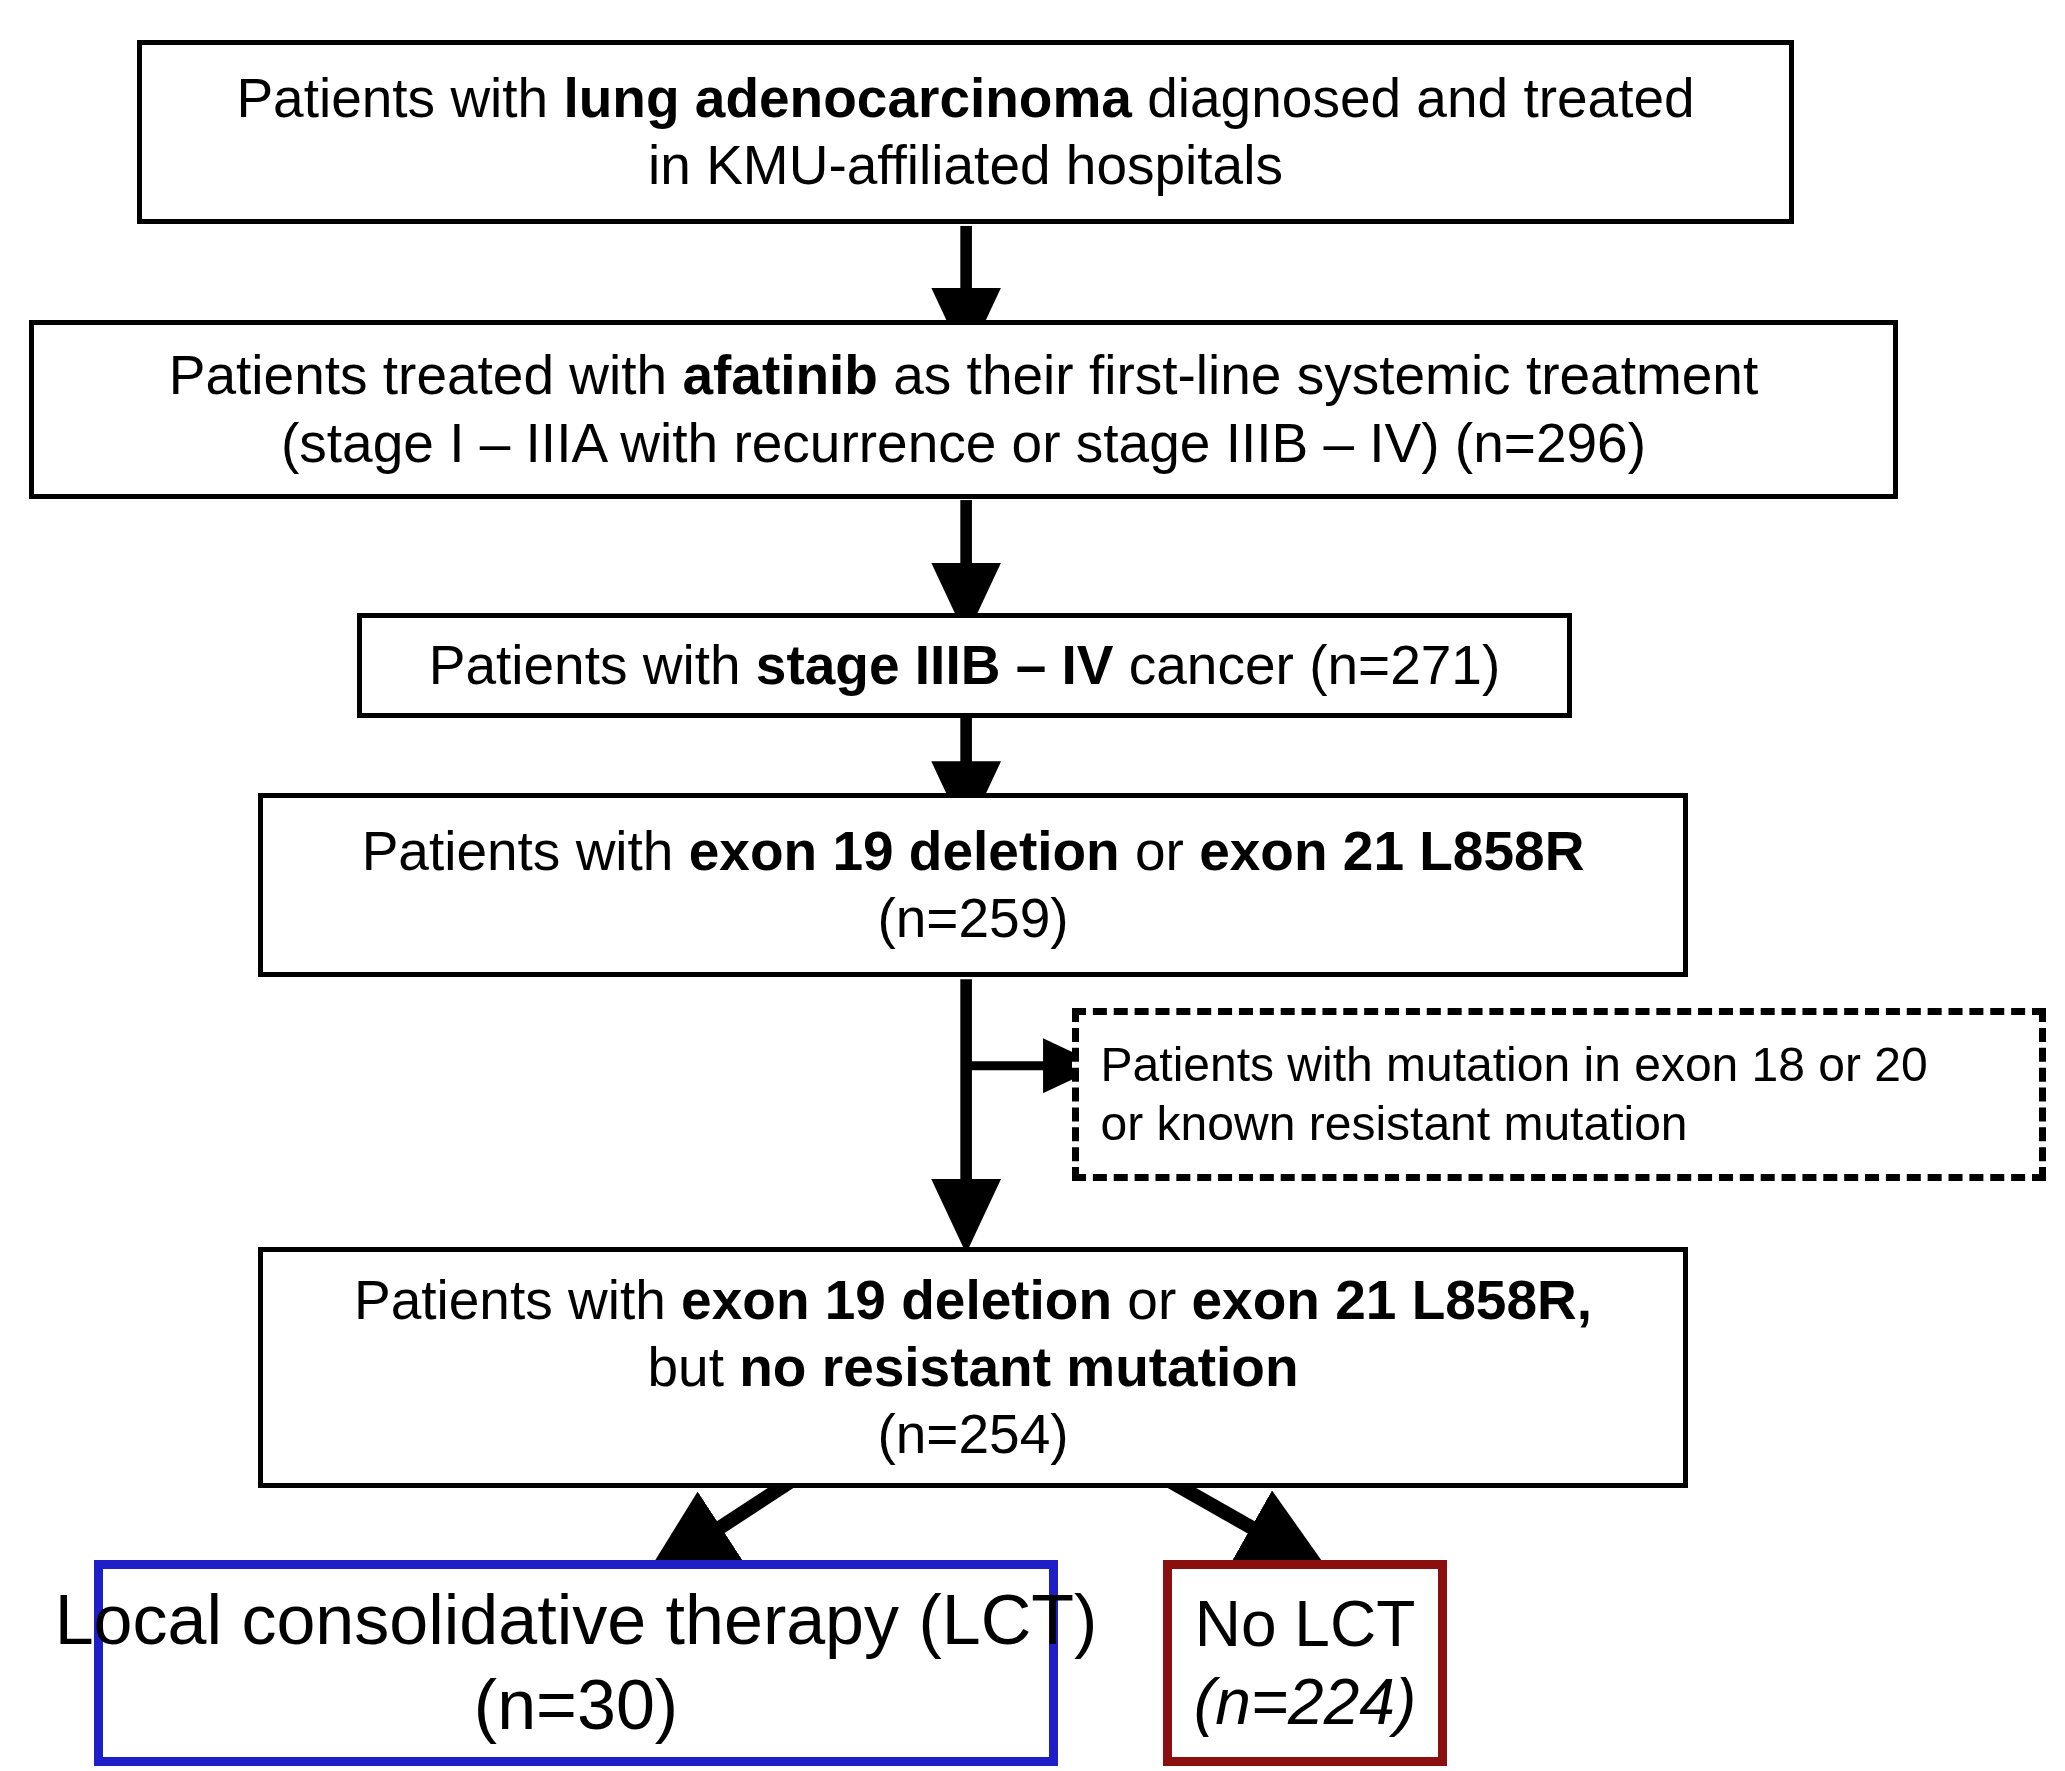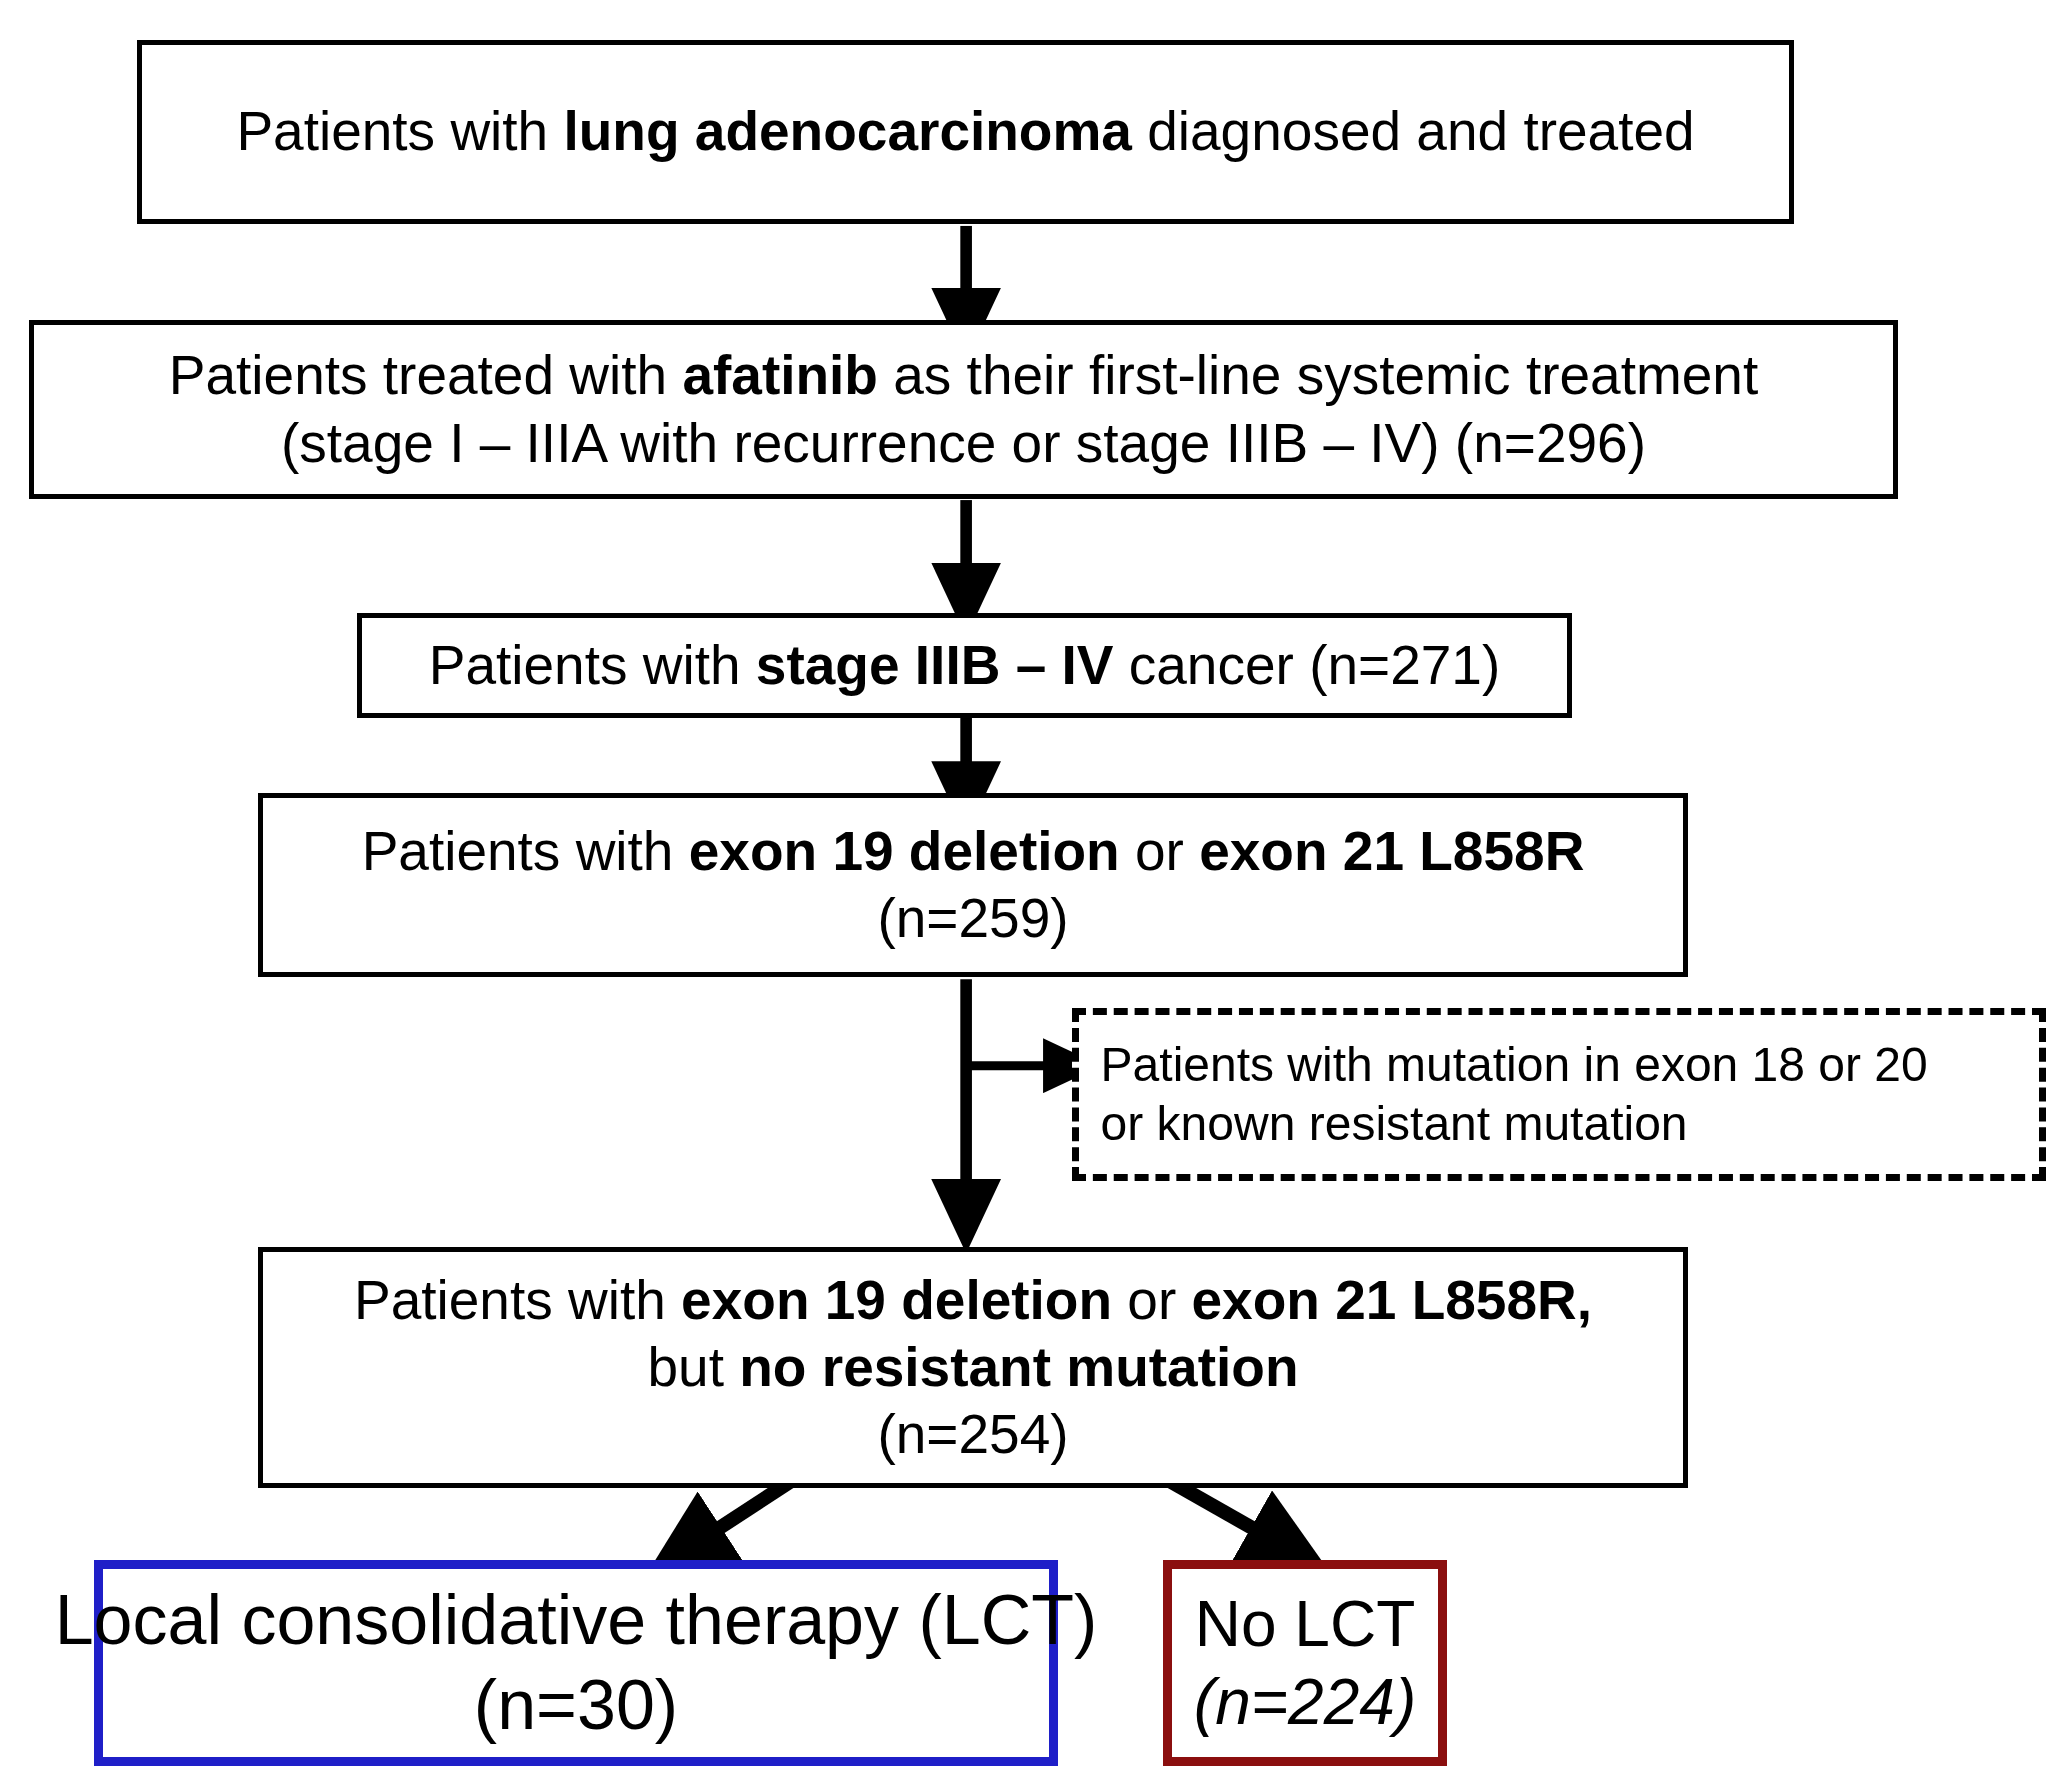--- a/index.html
+++ b/index.html
@@ -104,20 +104,21 @@
 
     <line x1="1163" y1="1283" x2="1260" y2="1283" stroke="#000000" stroke-width="11" marker-end="url(#smallArrow)"></line>
 
     <line x1="1003" y1="1750" x2="862" y2="1842" stroke="#000000" stroke-width="17" marker-end="url(#bigArrow)"></line>
 
     <line x1="1350" y1="1750" x2="1512" y2="1842" stroke="#000000" stroke-width="17" marker-end="url(#bigArrow)"></line>
   </svg>
 
   <div class="node solid t-cond" id="node-cohort">
     <span class="line" style="transform: none;"><span>Patients with </span><b>lung adenocarcinoma</b><span> diagnosed and treated</span></span>
+    <span class="line" style="transform: none;">in KMU-affiliated hospitals</span>
   </div>
 
   <div class="node solid t-cond" id="node-afatinib">
     <span class="line" style="transform: none; text-align: right;"><span>Patients treated with </span><b>afatinib</b><span> as their first-line systemic treatment</span></span>
     <span class="line" style="transform: none;">(stage I – IIIA with recurrence or stage IIIB – IV)   (n=296)</span>
   </div>
 
   <div class="node solid t-cond" id="node-stage">
     <span class="line" style="transform: none;"><span>Patients with </span><b>stage IIIB – IV</b><span> cancer (n=271)</span></span>
   </div>

